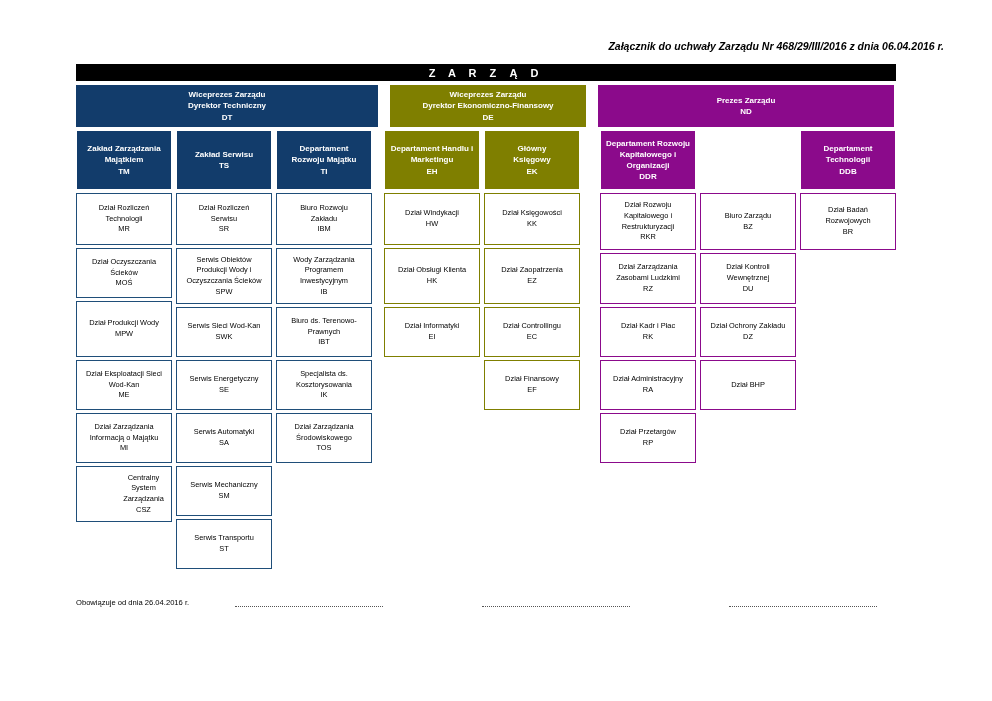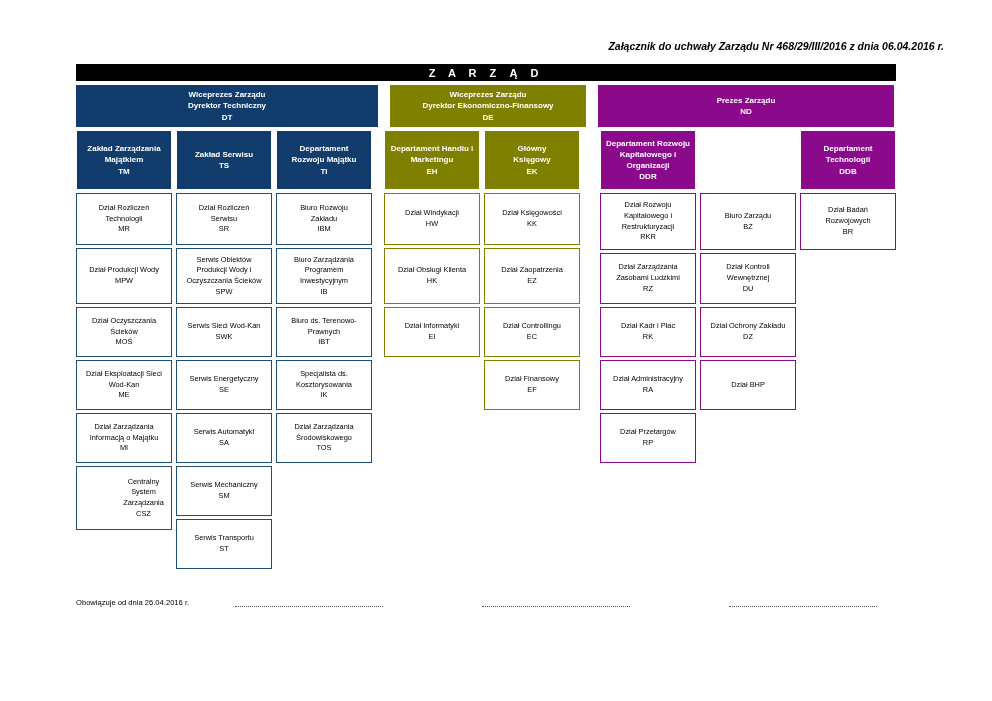--- a/index.html
+++ b/index.html
@@ -131,40 +131,40 @@
         <div class="dept-head">
           <span>Zakład Zarządzania</span>
           <span>Majątkiem</span>
           <span>TM</span>
         </div>
         <div class="leaf" style="height: 52px;">
           <span>Dział Rozliczeń</span>
           <span>Technologii</span>
           <span class="code">MR</span>
         </div>
-        <div class="leaf" style="height: 56px;">
-          <span>Dział Produkcji Wody</span>
-          <span class="code">MPW</span>
-        </div>
         <div class="leaf" style="height: 50px;">
           <span>Dział Oczyszczania</span>
           <span>Ścieków</span>
           <span class="code">MOŚ</span>
         </div>
+        <div class="leaf" style="height: 56px;">
+          <span>Dział Produkcji Wody</span>
+          <span class="code">MPW</span>
+        </div>
         <div class="leaf" style="height: 50px;">
           <span>Dział Eksploatacji Sieci</span>
           <span>Wod-Kan</span>
           <span class="code">ME</span>
         </div>
         <div class="leaf" style="height: 50px;">
           <span>Dział Zarządzania</span>
           <span>Informacją o Majątku</span>
           <span class="code">MI</span>
         </div>
-        <div class="leaf" style="height: 64px; padding-left: 42px;">
+        <div class="leaf" style="height: 56px; padding-left: 42px;">
           <span>Centralny System</span>
           <span>Zarządzania</span>
           <span class="code">CSZ</span>
         </div>
       </div>
       <div class="dept-col navy w-navy2">
         <div class="dept-head">
           <span>Zakład Serwisu</span>
           <span>TS</span>
         </div>
@@ -205,21 +205,21 @@
           <span>Departament</span>
           <span>Rozwoju Majątku</span>
           <span>TI</span>
         </div>
         <div class="leaf" style="height: 52px;">
           <span>Biuro Rozwoju</span>
           <span>Zakładu</span>
           <span class="code">IBM</span>
         </div>
         <div class="leaf" style="height: 56px;">
-          <span>Biuro Zarządzania</span>
+          <span>Wody Zarządzania</span>
           <span>Programem</span>
           <span>Inwestycyjnym</span>
           <span class="code">IB</span>
         </div>
         <div class="leaf" style="height: 50px;">
           <span>Biuro ds. Terenowo-</span>
           <span>Prawnych</span>
           <span class="code">IBT</span>
         </div>
         <div class="leaf" style="height: 50px;">

